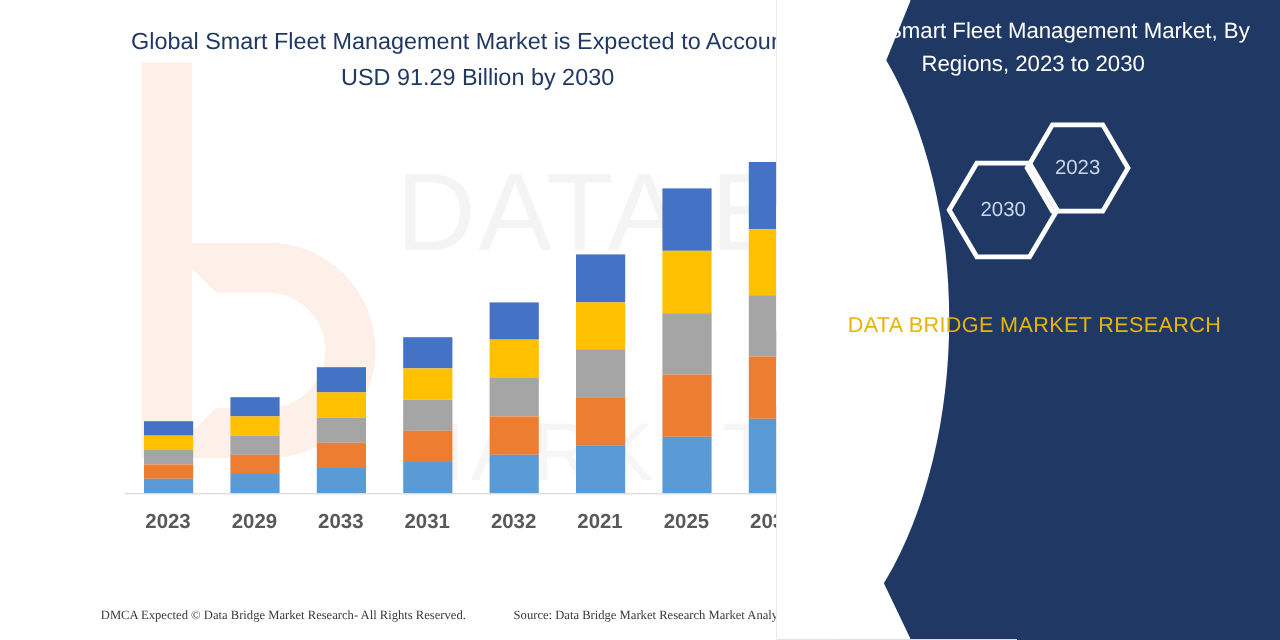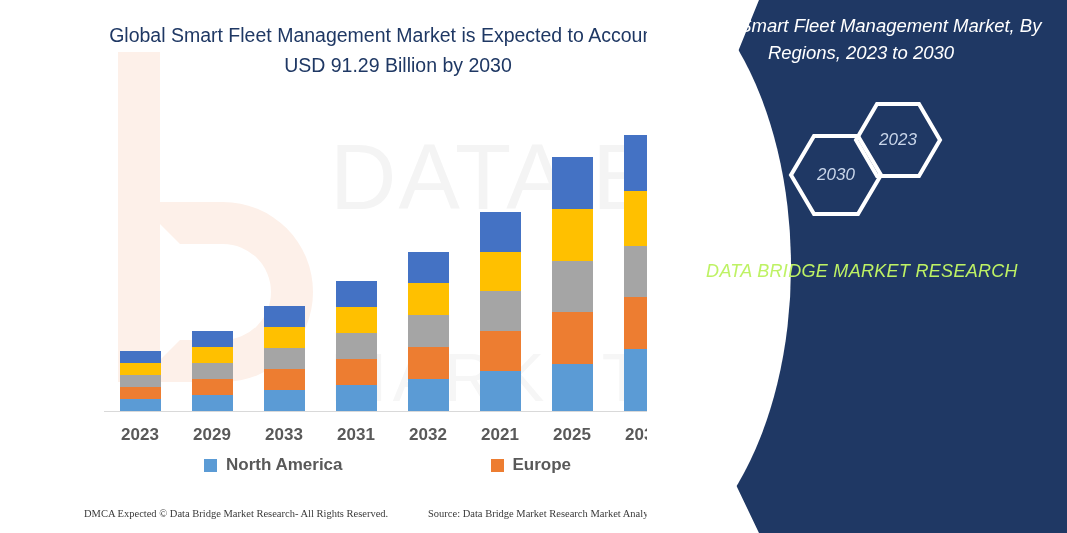--- a/index.html
+++ b/index.html
@@ -58,21 +58,21 @@
   .legend-item { display: flex; align-items: center; font-size: 17px; font-weight: bold; color: #595959; }
   .legend-item.i0 { margin-left: 100px; }
   .legend-item.i1 { margin-left: 148px; }
   .swatch { width: 13px; height: 13px; margin-right: 9px; display: inline-block; }
 
   
   .footer-left  { position: absolute; left: 84px; top: 508px; font-family: "Liberation Serif", serif; font-size: 10.5px; color: #3a3a3a; }
   .footer-right { position: absolute; left: 428px; top: 508px; font-family: "Liberation Serif", serif; font-size: 10.5px; color: #3a3a3a; }
 
   
-  .right-panel { position: absolute; right: 0; top: 0; width: 420px; height: 533px; background: #1f3864; overflow: hidden; font-style: italic; }
+  .right-panel { position: absolute; right: 0; top: 0; width: 420px; height: 533px; background: #1f3864; overflow: hidden; }
   
   .wedge {
     position: absolute; left: -118px; top: -40px; width: 300px; height: 613px;
     background: #ffffff;
     border-radius: 0 60% 60% 0 / 0 50% 50% 0;
     transform: translateX(-38px);
   }
   .wedge2 {
     position: absolute; left: -10px; top: 0; width: 122px; height: 533px; background: #ffffff;
     clip-path: polygon(0 0, 100% 0, 4% 54%, 100% 100%, 0 100%);
@@ -93,21 +93,21 @@
   }
   .hex.h2023 { left: 205px; top: 2px; width: 92px; height: 80px; }
   .hex.h2030 { left: 140px; top: 34px; width: 98px; height: 86px; }
 
   .panel-wm-circle {
     position: absolute; left: -50px; top: 160px; width: 190px; height: 190px;
     border-radius: 50%; background: #ffffff; opacity: .9;
   }
   .panel-sub {
     position: absolute; left: 20px; top: 258px; width: 390px; text-align: center;
-    color: #bef264; font-size: 18px; line-height: 27px; letter-spacing: .3px;
+    color: #eab308; font-size: 18px; line-height: 27px; letter-spacing: .3px;
   }
 </style>
 </head>
 <body>
 
 <div id="root">
 
   <div class="left-panel">
 
     <div class="wm-logo">
@@ -204,30 +204,20 @@
         <div>2023</div>
         <div>2029</div>
         <div>2033</div>
         <div>2031</div>
         <div>2032</div>
         <div>2021</div>
         <div>2025</div>
         <div>2030</div>
       </div>
 
-    <div class="legend">
-      <div class="legend-item i0">
-        <span class="swatch" style="background:#5B9BD5"></span>
-        <span>North America</span>
-      </div>
-      <div class="legend-item i1">
-        <span class="swatch" style="background:#ED7D31"></span>
-        <span>Europe</span>
-      </div>
-    </div>
 
     <div class="footer-left">DMCA Expected © Data Bridge Market Research- All Rights Reserved.</div>
     <div class="footer-right">Source: Data Bridge Market Research  Market Analysis Study 2023</div>
   </div>
 
   <div class="right-panel">
     <div class="wedge"></div>
     <div class="wedge2"></div>
     <div class="panel-wm-circle"></div>
 

